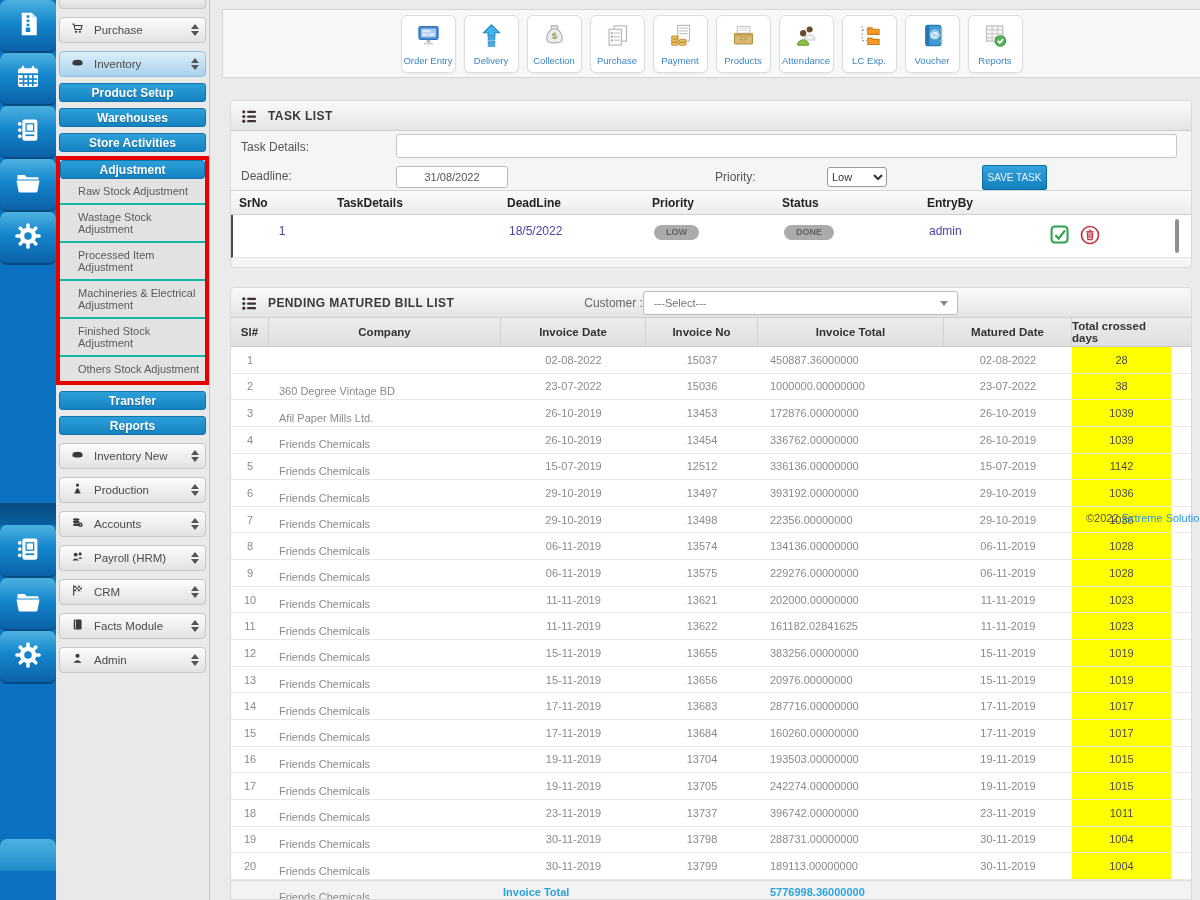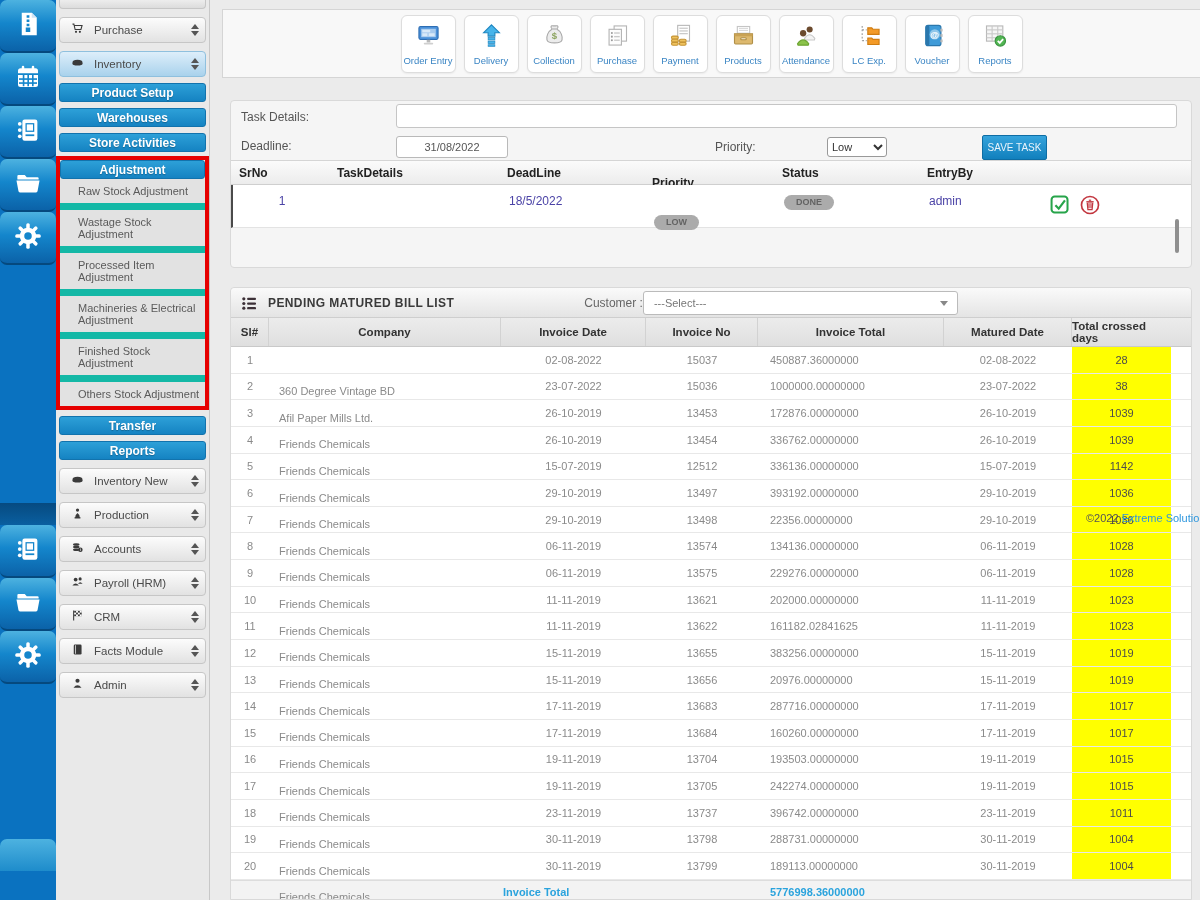--- a/index.html
+++ b/index.html
@@ -31,21 +31,21 @@
   .updown{display:flex;flex-direction:column;gap:2px;align-items:center;}
   .updown i{width:0;height:0;border-left:4px solid transparent;border-right:4px solid transparent;}
   .updown .up{border-bottom:5px solid #555;}
   .updown .dn{border-top:5px solid #555;}
   .bluebtn{height:17px;margin:6px 3px 0 3px;border:1px solid #1273ad;border-radius:3px;
     background:linear-gradient(180deg,#2da0d8,#1583c2);color:#fff;font-size:12px;font-weight:bold;
     display:flex;align-items:center;justify-content:center;cursor:pointer;
     text-shadow:0 1px 1px rgba(0,0,0,.25);}
   .redbox{margin:4px 0 0 0;border:4px solid #e60000;}
   .redbox .bluebtn{margin:0;border-radius:3px;}
-  .subitem{background:#e2e2e2;border-bottom:7px solid #14b8a6;color:#5a5a5a;font-size:11px;
+  .subitem{background:#e2e2e2;border-bottom:2px solid #14b8a6;color:#5a5a5a;font-size:11px;
     padding:6px 4px 6px 18px;cursor:pointer;line-height:12px;}
   .subitem:last-child{border-bottom:none;}
 
   
   .main{position:absolute;left:210px;top:0;width:990px;height:900px;background:#ebebeb;}
 
   .toolbar{position:absolute;left:12px;right:0;top:9px;height:69px;background:#f8f8f8;
     border:1px solid #d5d5d5;border-right:none;box-sizing:border-box;
     display:flex;align-items:center;justify-content:center;gap:8px;}
   .tbtn{width:53px;height:56px;background:#fff;border:1px solid #ddd;border-radius:6px;
@@ -73,21 +73,21 @@
   .plabel{position:absolute;left:484px;top:8px;font-size:12px;color:#555;}
   .psel{position:absolute;left:596px;top:5px;width:60px;height:20px;font-size:11px;color:#333;
     border:1px solid #999;border-radius:3px;background:#fff;}
   .savebtn{position:absolute;left:751px;top:3px;width:63px;height:23px;border:1px solid #0e6da4;
     border-radius:2px;background:linear-gradient(180deg,#35a3dc,#1180bd);color:#eaf4fb;
     font-size:10px;display:flex;align-items:center;justify-content:center;cursor:pointer;}
   .thead{display:flex;height:23px;background:linear-gradient(180deg,#fbfbfb,#ececec);
     border-top:1px solid #d5d5d5;border-bottom:1px solid #cfcfcf;align-items:center;
     font-size:12px;font-weight:bold;color:#222;}
   .tc{padding-left:8px;box-sizing:border-box;}
-  .tc0{width:98px;}.tc1{width:170px;}.tc2{width:145px;}.tc3{width:130px;margin-top:20px;}
+  .tc0{width:98px;}.tc1{width:170px;}.tc2{width:145px;}.tc3{width:130px;}
   .tc4{width:145px;}.tc5{width:120px;}.tc6{flex:1;}
   .trow{position:relative;display:flex;height:42px;background:#fff;border-left:2px solid #4a4a4a;
     border-bottom:1px solid #e3e3e3;align-items:flex-start;font-size:12px;color:#4b43a6;}
   .trow .tc{padding-top:9px;}
   .trow .tc0{text-align:center;padding-left:0;}
   .pill{display:inline-block;background:#ababab;color:#636363;font-size:9px;font-weight:bold;
     border-radius:8px;padding:3px 12px;line-height:9px;}
   .acticons{display:flex;gap:8px;padding-top:6px;}
   .acticons svg{width:22px;height:22px;cursor:pointer;}
   .vscroll{position:absolute;right:12px;top:118px;width:4px;height:34px;background:#8f8f8f;
@@ -469,20 +469,33 @@
                 <line x1="14" y1="3.5" x2="14" y2="17"></line>
               </g>
               <circle cx="16.3" cy="16.8" r="4.6" fill="#52b653" stroke="#3a9340"></circle>
               <path d="M14 16.8 l1.8 1.8 3-3.4" stroke="#fff" stroke-width="1.6" fill="none"></path>
             </svg></span>
           <span class="tl">Reports</span>
         </div>
       </div>
 
     <div class="panel" id="taskPanel">
+      <div class="phead">
+        <span class="listicon"><svg viewBox="0 0 16 16" xmlns="http://www.w3.org/2000/svg">
+              <g fill="#3d3138">
+                <circle cx="3" cy="3" r="1.7"></circle>
+                <rect x="6.5" y="1.8" width="9.5" height="2.4" rx="1"></rect>
+                <circle cx="3" cy="8" r="1.7"></circle>
+                <rect x="6.5" y="6.8" width="9.5" height="2.4" rx="1"></rect>
+                <circle cx="3" cy="13" r="1.7"></circle>
+                <rect x="6.5" y="11.8" width="9.5" height="2.4" rx="1"></rect>
+              </g>
+            </svg></span>
+        <span class="ptitle">TASK LIST</span>
+      </div>
       <div class="frow">
         <span class="flabel">Task Details:</span>
         <input class="tinput" value="" style="">
       </div>
       <div class="frow" style="height:28px;">
         <span class="flabel" style="top:7px;">Deadline:</span>
         <input class="dinput" value="31/08/2022" style="">
         <span class="plabel">Priority:</span>
         <select class="psel" id="prioritySelect"><option>Low</option></select>
         <div class="savebtn">SAVE TASK</div>

